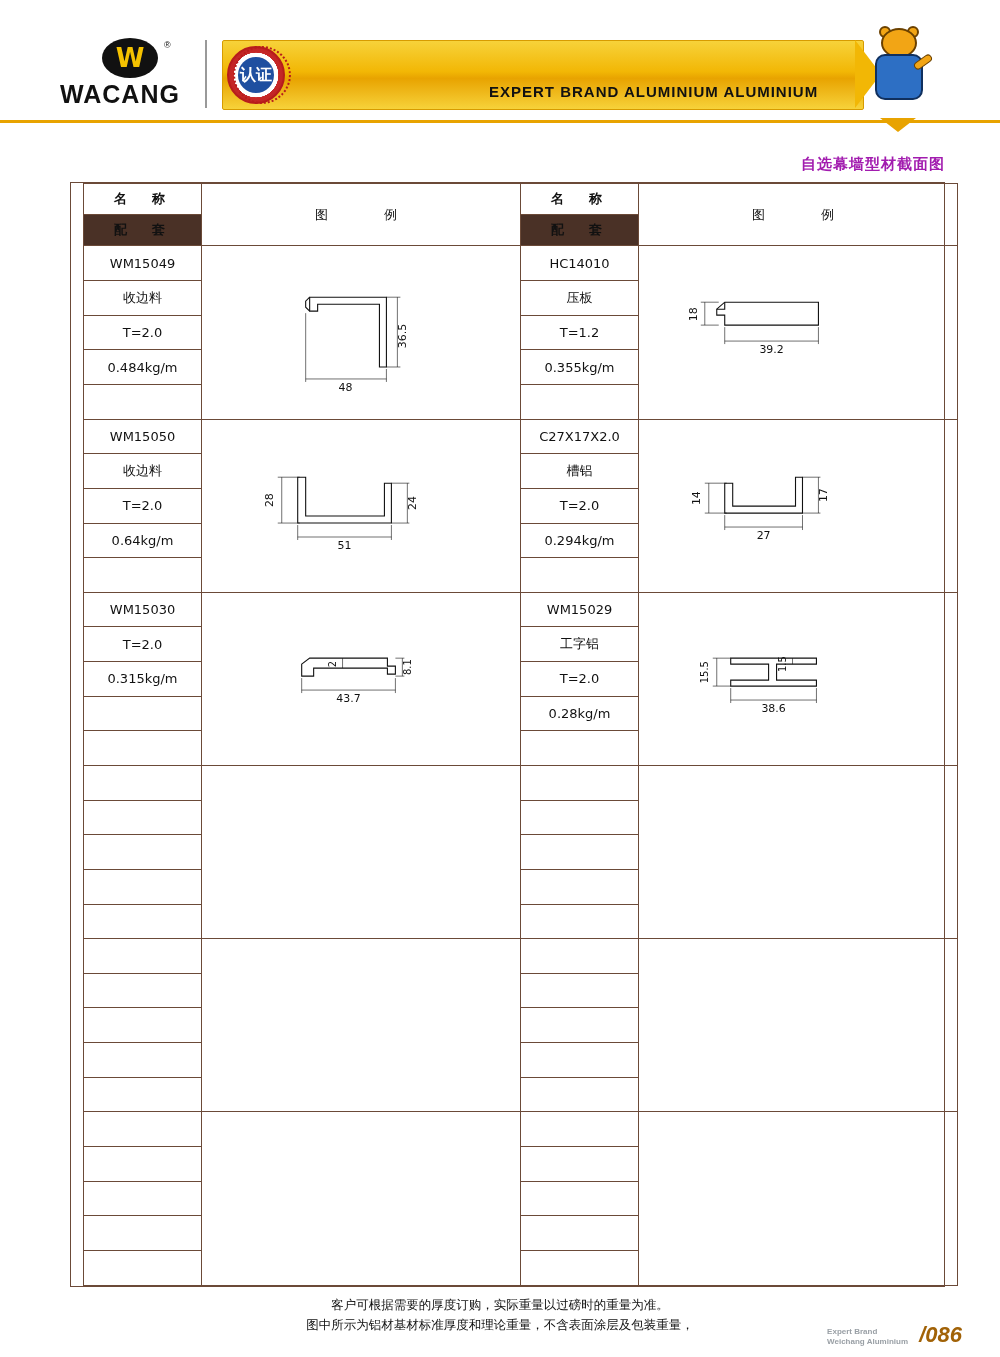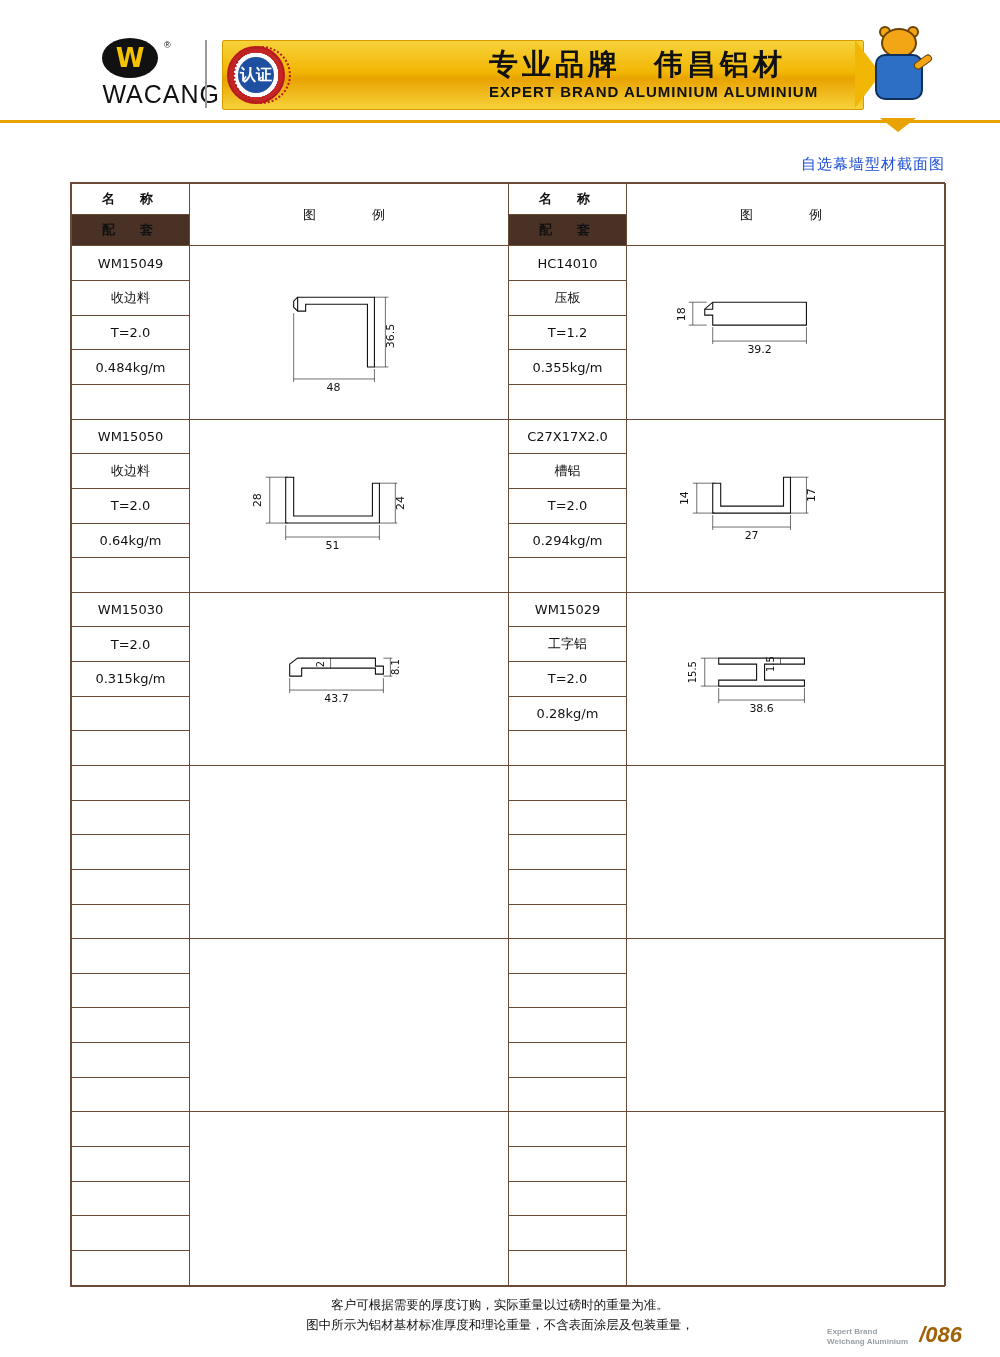--- a/index.html
+++ b/index.html
@@ -25,22 +25,22 @@
     display:flex;align-items:center;justify-content:center;
   }
   .logo-mark .w{
     color:#f5c200;font-weight:bold;font-size:26px;line-height:26px;
     font-family:"DejaVu Sans",sans-serif;
   }
   .logo-reg{
     position:absolute;left:104px;top:2px;font-size:9px;color:#111;
   }
   .logo-text{
-    position:absolute;left:0px;top:42px;width:160px;text-align:right;
-    font-size:25px;font-weight:normal;letter-spacing:1px;color:#111;
+    position:absolute;left:0px;top:42px;width:160px;text-align:left;
+    font-size:25px;font-weight:bold;letter-spacing:1px;color:#111;
   }
   .logo-divider{
     position:absolute;left:205px;top:40px;width:2px;height:68px;background:#999;
   }
 
   .banner{
     position:absolute;left:222px;top:40px;width:640px;height:68px;
     background:linear-gradient(180deg,#f7d23a 0%,#f2b705 45%,#e8a300 55%,#f7d23a 100%);
     border:1px solid #d79b00;
     border-radius:2px;
@@ -99,28 +99,28 @@
     position:absolute;left:0;top:120px;width:1000px;height:3px;background:#e8a300;
   }
   .header-notch{
     position:absolute;left:880px;top:118px;width:0;height:0;
     border-left:18px solid transparent;border-right:18px solid transparent;
     border-top:14px solid #e8a300;
   }
 
   .page-title{
     position:absolute;right:55px;top:155px;
-    font-size:15px;font-weight:normal;color:#1d4ed8;
+    font-size:15px;font-weight:bold;color:#a21caf;
     font-family:"DejaVu Sans",sans-serif;letter-spacing:1px;
   }
 
   
   .sheet{
     position:absolute;left:70px;top:182px;width:875px;height:1105px;
-    border:1px solid #6b4a38;box-sizing:border-box;
+    border:1px solid #6b4a38;box-sizing:border-box;padding-left:12px;
   }
   table.grid{
     border-collapse:collapse;width:100%;height:100%;table-layout:fixed;
   }
   table.grid td{
     border:1px solid #6b4a38;
     padding:0;
     text-align:center;
     vertical-align:middle;
     font-size:13px;
@@ -171,21 +171,20 @@
     <div class="logo-reg">®</div>
     <div class="logo-text">WACANG</div>
   </div>
   <div class="logo-divider"></div>
 
   <div class="banner">
     <div class="seal">
       <div class="seal-inner">认证</div>
     </div>
     <div class="seal-ring"></div>
-    <div class="brand-cn">专业品牌　伟昌铝材</div>
     <div class="brand-en">EXPERT BRAND ALUMINIUM ALUMINIUM</div>
   </div>
   <div class="banner-tail"></div>
 
   <div class="mascot">
     <div class="ear-l"></div>
     <div class="ear-r"></div>
     <div class="head"></div>
     <div class="body"></div>
     <div class="arm"></div>

